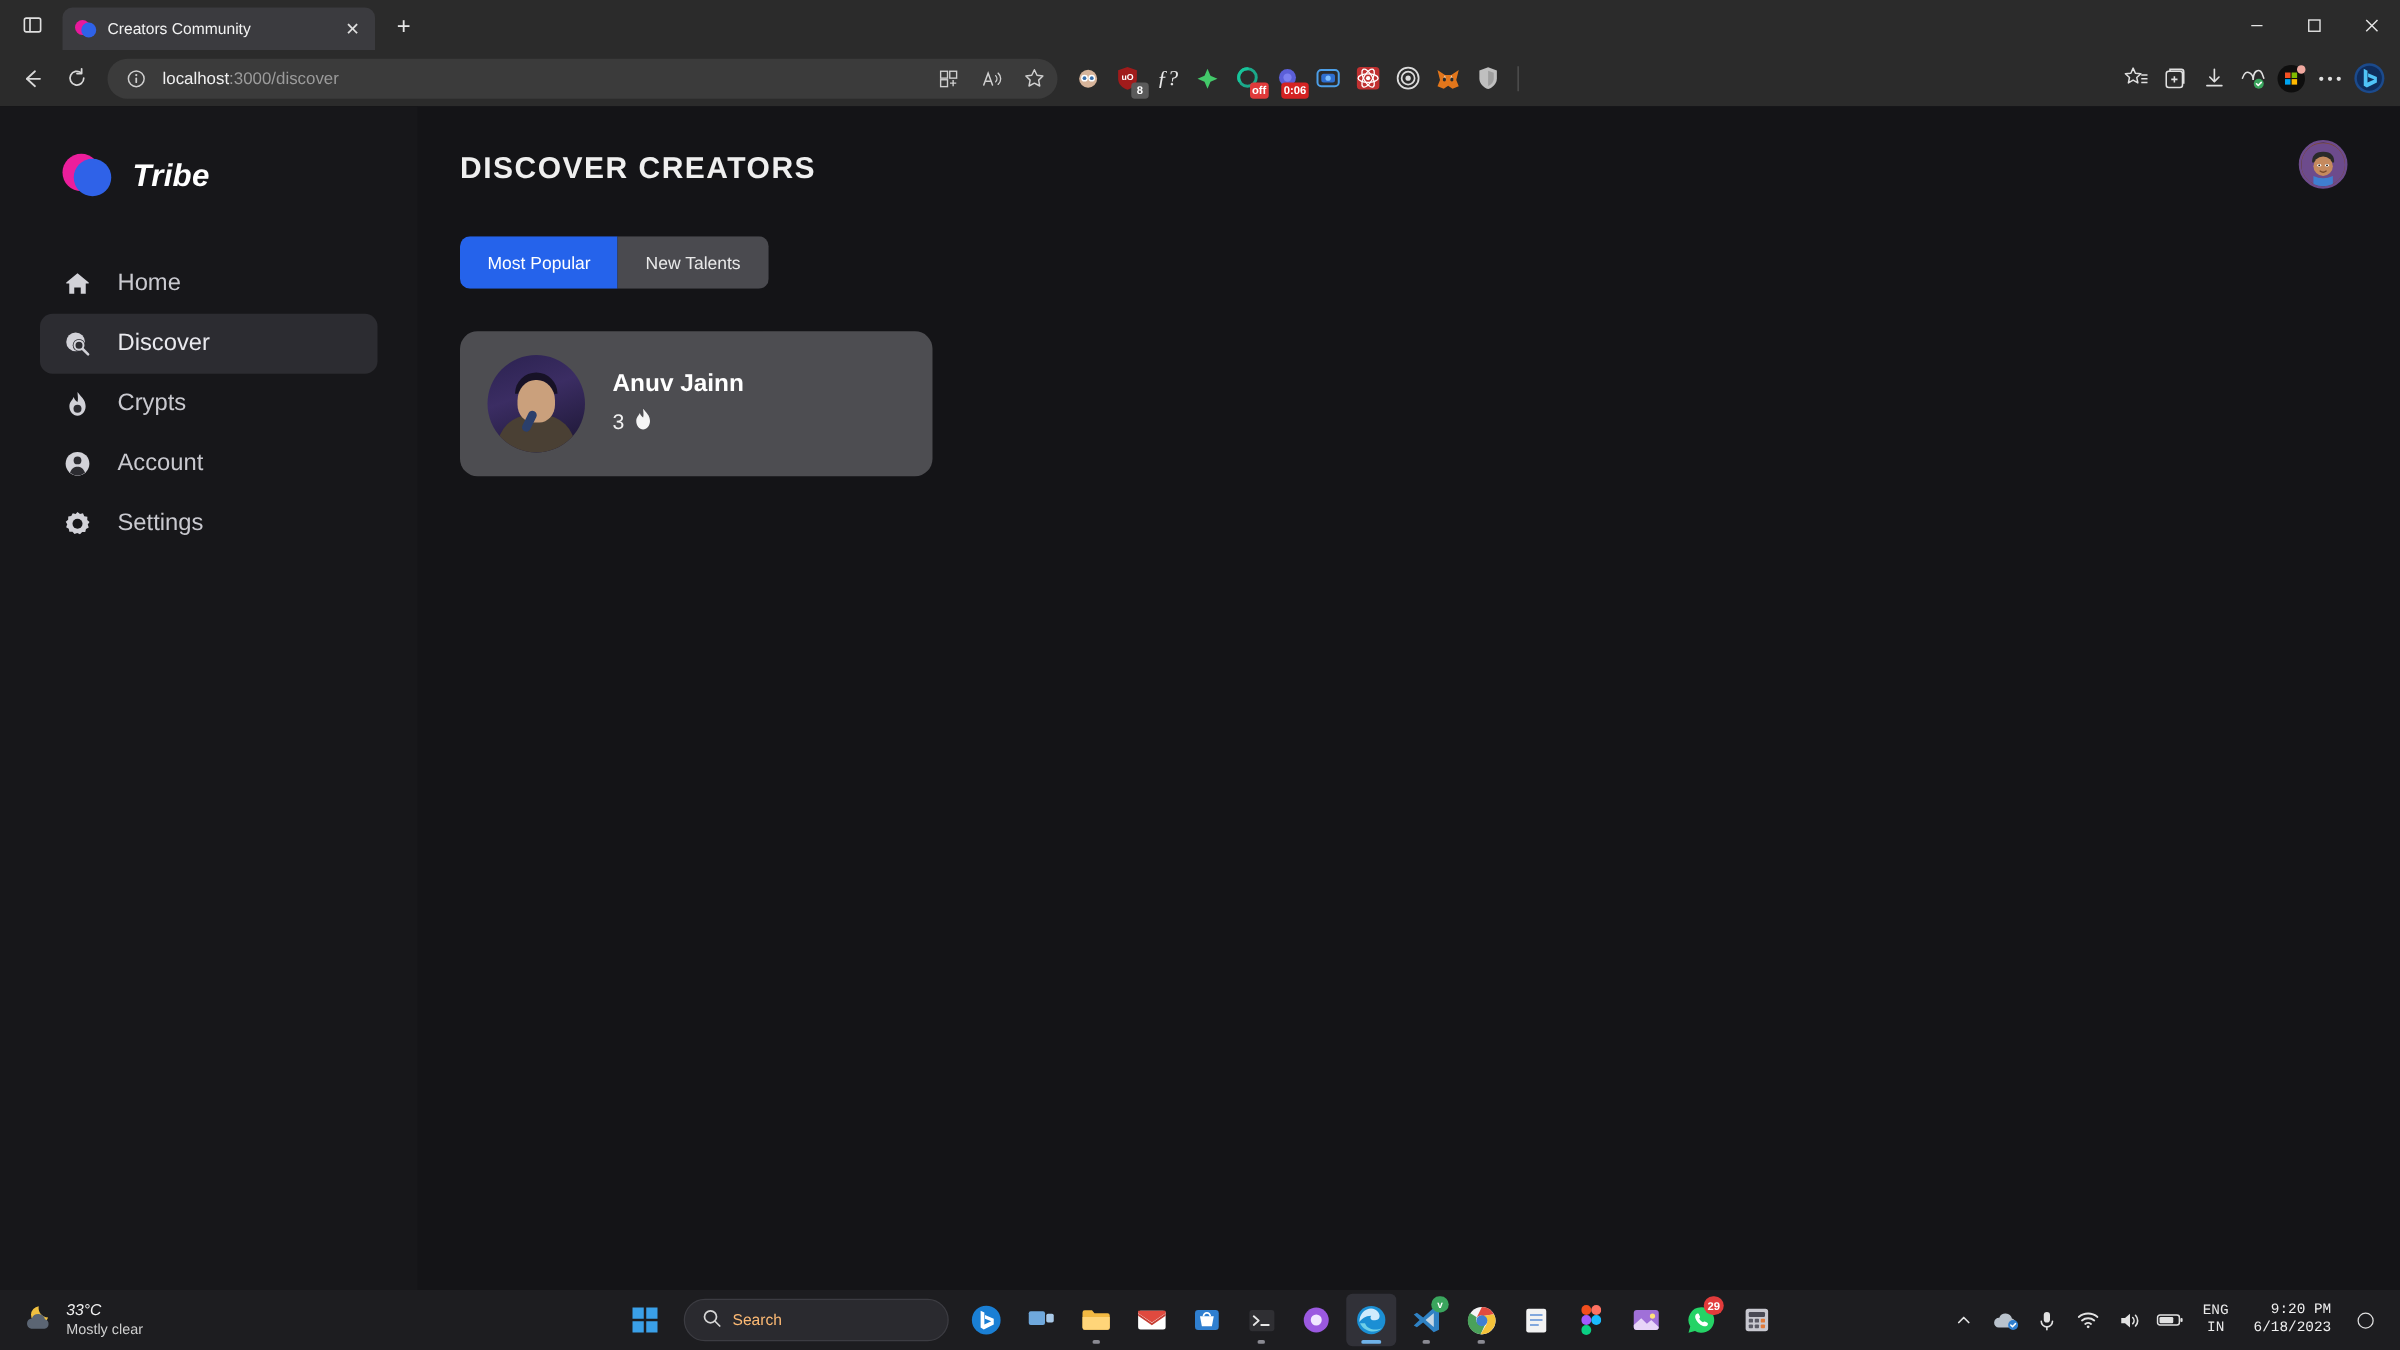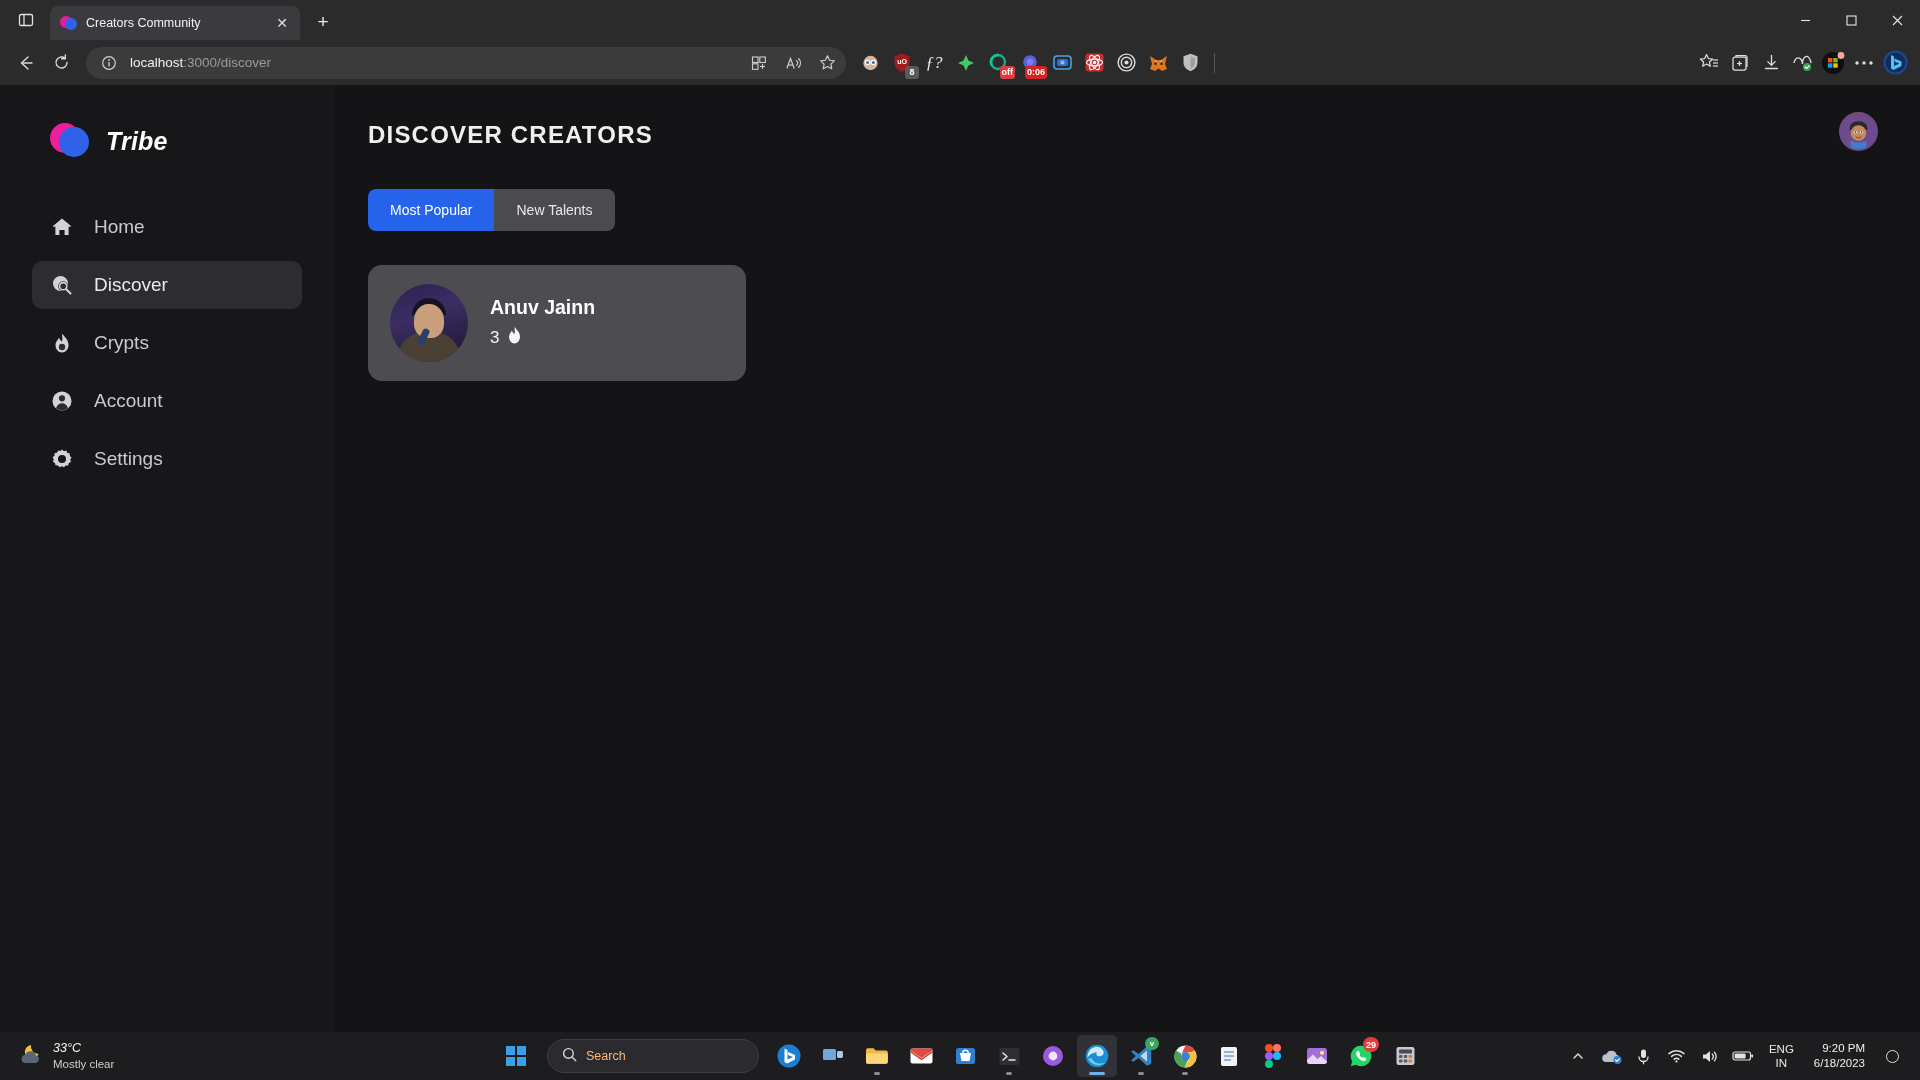--- a/index.html
+++ b/index.html
@@ -76,21 +76,21 @@
   
   .page { flex:1; display:flex; background:#141417; overflow:hidden; }
 
   .sidebar { width:334px; background:#17171a; padding:36px 0 0 0; flex:none; }
   .brand { display:flex; align-items:center; gap:16px; padding:0 0 0 50px; margin-bottom:42px; }
   .brand-logo { width:40px; height:40px; position:relative; flex:none; }
   .brand-logo .p { position:absolute; width:30px; height:30px; border-radius:50%; background:#ec1e9c; left:0; top:2px; }
   .brand-logo .b { position:absolute; width:30px; height:30px; border-radius:50%; background:#2f62e8; left:9px; top:6px; }
   .brand-name { font-size:25px; font-weight:700; color:#fff; letter-spacing:.2px;font-style:italic; }
 
-  .nav { padding:0 32px; display:flex; flex-direction:column; gap:10px; }
+  .nav { padding:0 32px; display:flex; flex-direction:column; }
   .nav-item {
     display:flex; align-items:center; gap:20px; height:48px; padding:0 18px;
     border-radius:10px; color:#c9c9cf; font-size:19px;
   }
   .nav-item .ic { width:24px; height:24px; display:flex; align-items:center; justify-content:center; flex:none; }
   .nav-item.active { background:#2c2c31; color:#e9e9ee; }
 
   .main { flex:1; padding:36px 40px 0 34px; position:relative; }
   .main-head { display:flex; align-items:flex-start; }
   .page-title { font-size:24px; font-weight:700; letter-spacing:1.2px; color:#efefef; }
@@ -160,21 +160,21 @@
   }
   .tb-app.open::after {
     content:""; position:absolute; bottom:2px; left:50%; transform:translateX(-50%);
     width:6px; height:3px; border-radius:2px; background:#8a8a92;
   }
   .tb-badge {
     position:absolute; top:2px; right:2px; background:#e23b3b; color:#fff;
     font-size:9px; min-width:16px; height:15px; border-radius:8px;
     display:flex; align-items:center; justify-content:center; padding:0 3px; font-weight:700;
   }
-  .tb-right-zone { margin-left:auto; display:flex; align-items:center; gap:5px; padding-right:6px; }
+  .tb-right-zone { margin-left:auto; display:flex; align-items:center; gap:5px; padding-right:6px;font-family:Liberation Mono, monospace; }
   .tray-ic { width:28px; height:34px; display:flex; align-items:center; justify-content:center;
     border-radius:4px; color:#e2e2e2; }
   .lang { display:flex; flex-direction:column; align-items:center; line-height:1.25;
     font-size:11.5px; color:#eaeaea; padding:0 7px; border-radius:4px; height:38px; justify-content:center; }
   .clock { display:flex; flex-direction:column; align-items:flex-end; line-height:1.3;
     font-size:11.5px; color:#f0f0f0; padding:0 8px; border-radius:4px; height:38px; justify-content:center; }
   .notif-dot { width:13px; height:13px; border-radius:50%; border:1.6px solid #e0e0e0; }
 </style>
 </head>
 <body>

